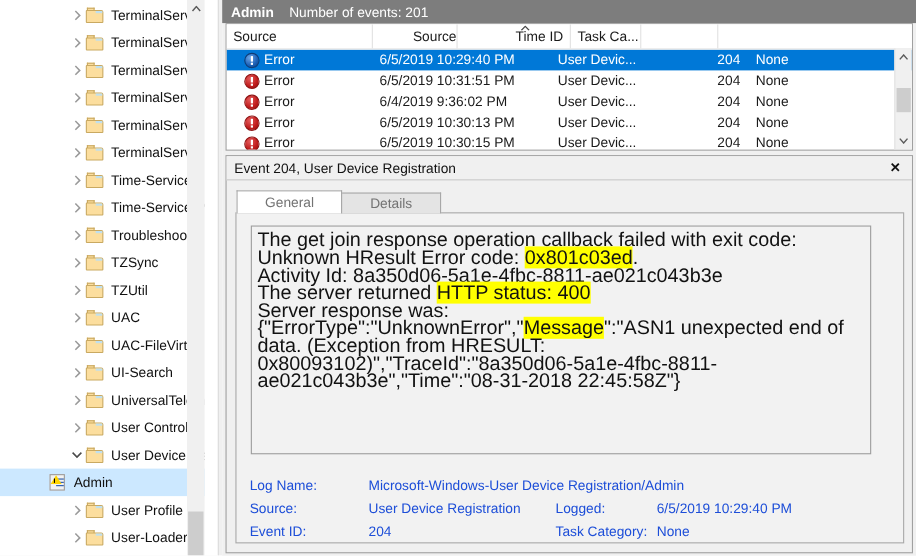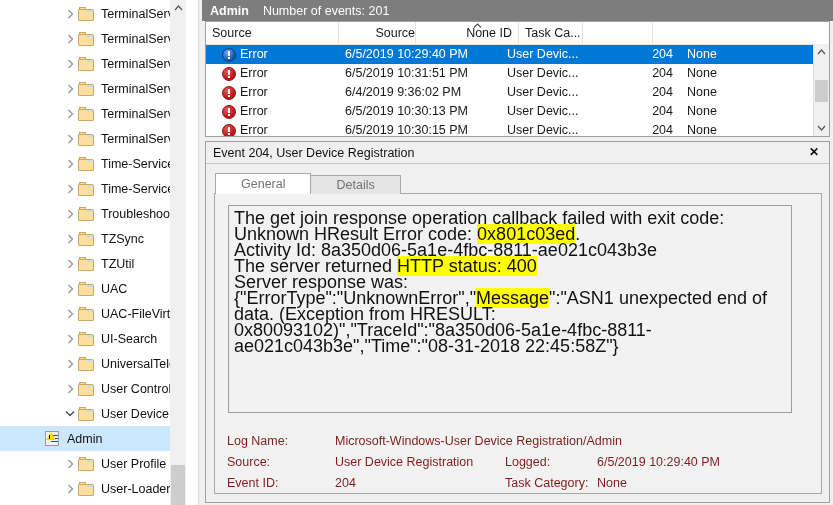--- a/index.html
+++ b/index.html
@@ -354,21 +354,21 @@
     line-height: 16px;
     color: #111;
   }
   #message-box .mline { white-space: normal; }
   .hl { background: #ffff00; }
   #meta-grid {
     position: absolute;
     left: 12px; top: 236px;
     width: 590px;
     font-size: 12.5px;
-    color: #7f1d1d;
+    color: #1d4ed8;
   }
   .meta-row {
     display: flex;
     height: 21px;
     align-items: center;
   }
   .meta-lbl { width: 108px; }
   .meta-val-a { width: 170px; }
   .meta-lbl-b { width: 92px; }
   .meta-val-b { }
@@ -677,21 +677,21 @@
 
     <div id="list-header-bar">
       <span class="hdr-title">Admin</span>
       <span>Number of events: 201</span>
     </div>
 
     <div id="event-list">
       <div id="event-columns">
           <div class="col-head" style="width: 133px;"><span>Source</span></div>
           <div class="col-head" style="width: 77px; text-align: right;"><span>Source</span></div>
-          <div class="col-head num" style="width: 103px;"><span>None ID</span><span class="sort-caret"><svg width="9" height="5" viewBox="0 0 9 5">
+          <div class="col-head num" style="width: 103px;"><span>Time ID</span><span class="sort-caret"><svg width="9" height="5" viewBox="0 0 9 5">
                 <path d="M1 4.5 L4.5 1 L8 4.5" fill="none" stroke="#4a4a4a" stroke-width="1.1"></path>
               </svg></span></div>
           <div class="col-head" style="width: 64px;"><span>Task Ca...</span></div>
           <div class="col-head" style="width: 70px;"><span></span></div>
         </div>
       <div id="event-rows">
           <div class="evt-row selected">
             <div class="evt-cell level" style="width: 133px;">
               <span class="err-icon sel">
                 <span class="bang"></span>

